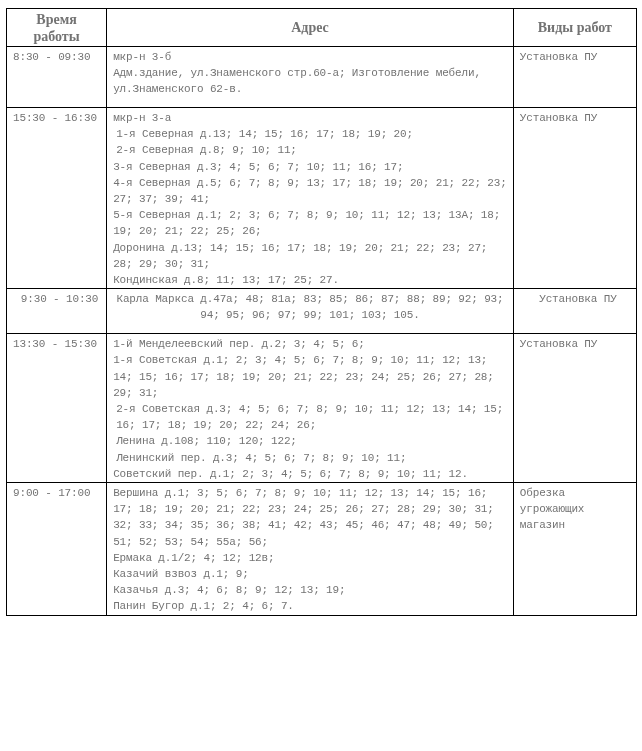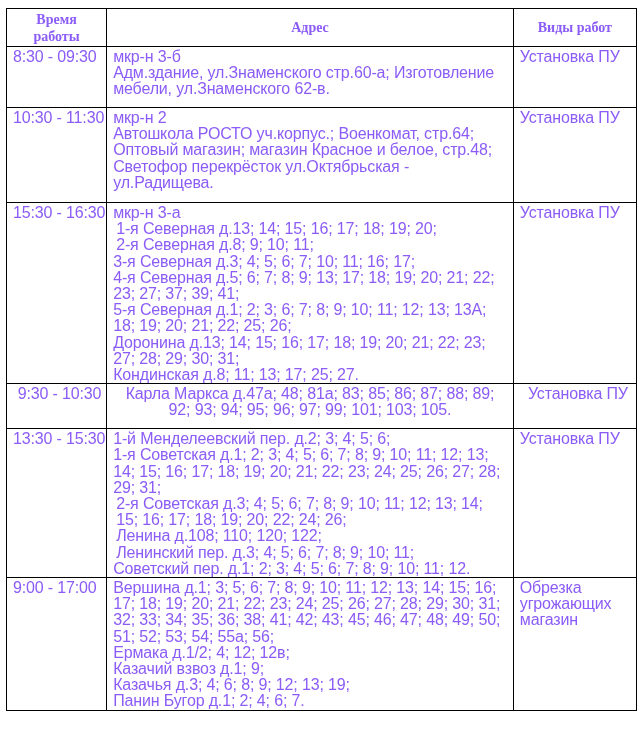--- a/index.html
+++ b/index.html
@@ -13,39 +13,39 @@
       position: relative;
       overflow: hidden;
     }
     .schedule-table {
       position: absolute;
       left: 6px;
       top: 8px;
       width: 631px;
       border-collapse: collapse;
       table-layout: fixed;
-      color: #8b5cf6;
+      color: #737373;
     }
     .schedule-table td, .schedule-table th {
       border: 1px solid #000;
       vertical-align: top;
       padding: 0;
     }
     .schedule-table th {
       font-family: "Liberation Serif", "DejaVu Serif", serif;
       font-weight: bold;
       font-size: 14px;
       line-height: 17px;
       text-align: center;
       vertical-align: middle;
       height: 37px;
     }
     .schedule-table td {
-      font-family: Liberation Sans, sans-serif;
-      font-size: 16px;
+      font-family: Liberation Mono, monospace;
+      font-size: 11px;
       line-height: 16.2px;
       letter-spacing: -0.15px;
     }
     .col-time { width: 100px; }
     .col-addr { width: 406px; }
     .col-work { width: 123px; }
     .cell-time, .cell-work {
       padding: 2px 0 0 6px !important;
     }
     .cell-addr {
@@ -85,28 +85,20 @@
   </thead>
   <tbody>
     <tr class="row-1">
       <td class="cell-time">8:30 - 09:30</td>
       <td class="cell-addr">
         <span class="addr-line">мкр-н  3-б</span>
         <span class="addr-line">Адм.здание, ул.Знаменского стр.60-а; Изготовление мебели, ул.Знаменского 62-в.</span>
       </td>
       <td class="cell-work">Установка ПУ</td>
     </tr>
-    <tr class="row-2">
-      <td class="cell-time">10:30 - 11:30</td>
-      <td class="cell-addr">
-        <span class="addr-line">мкр-н 2</span>
-        <span class="addr-line">Автошкола РОСТО уч.корпус.; Военкомат, стр.64; Оптовый магазин; магазин Красное и белое, стр.48; Светофор перекрёсток ул.Октябрьская - ул.Радищева.</span>
-      </td>
-      <td class="cell-work">Установка ПУ</td>
-    </tr>
     <tr class="row-3">
       <td class="cell-time">15:30 - 16:30</td>
       <td class="cell-addr">
         <span class="addr-line">мкр-н 3-а</span>
         <span class="addr-line indent"> 1-я Северная д.13; 14; 15; 16; 17; 18; 19; 20;</span>
         <span class="addr-line indent"> 2-я Северная д.8; 9; 10; 11;</span>
         <span class="addr-line">3-я Северная д.3; 4; 5; 6; 7; 10; 11; 16; 17;</span>
         <span class="addr-line">4-я Северная д.5; 6; 7; 8; 9; 13; 17; 18; 19; 20; 21; 22; 23; 27; 37; 39; 41;</span>
         <span class="addr-line">5-я Северная д.1; 2; 3; 6; 7; 8; 9; 10; 11; 12; 13; 13А; 18; 19; 20; 21; 22; 25; 26;</span>
         <span class="addr-line">Доронина д.13; 14; 15; 16; 17; 18; 19; 20; 21; 22; 23; 27; 28; 29; 30; 31;</span>

